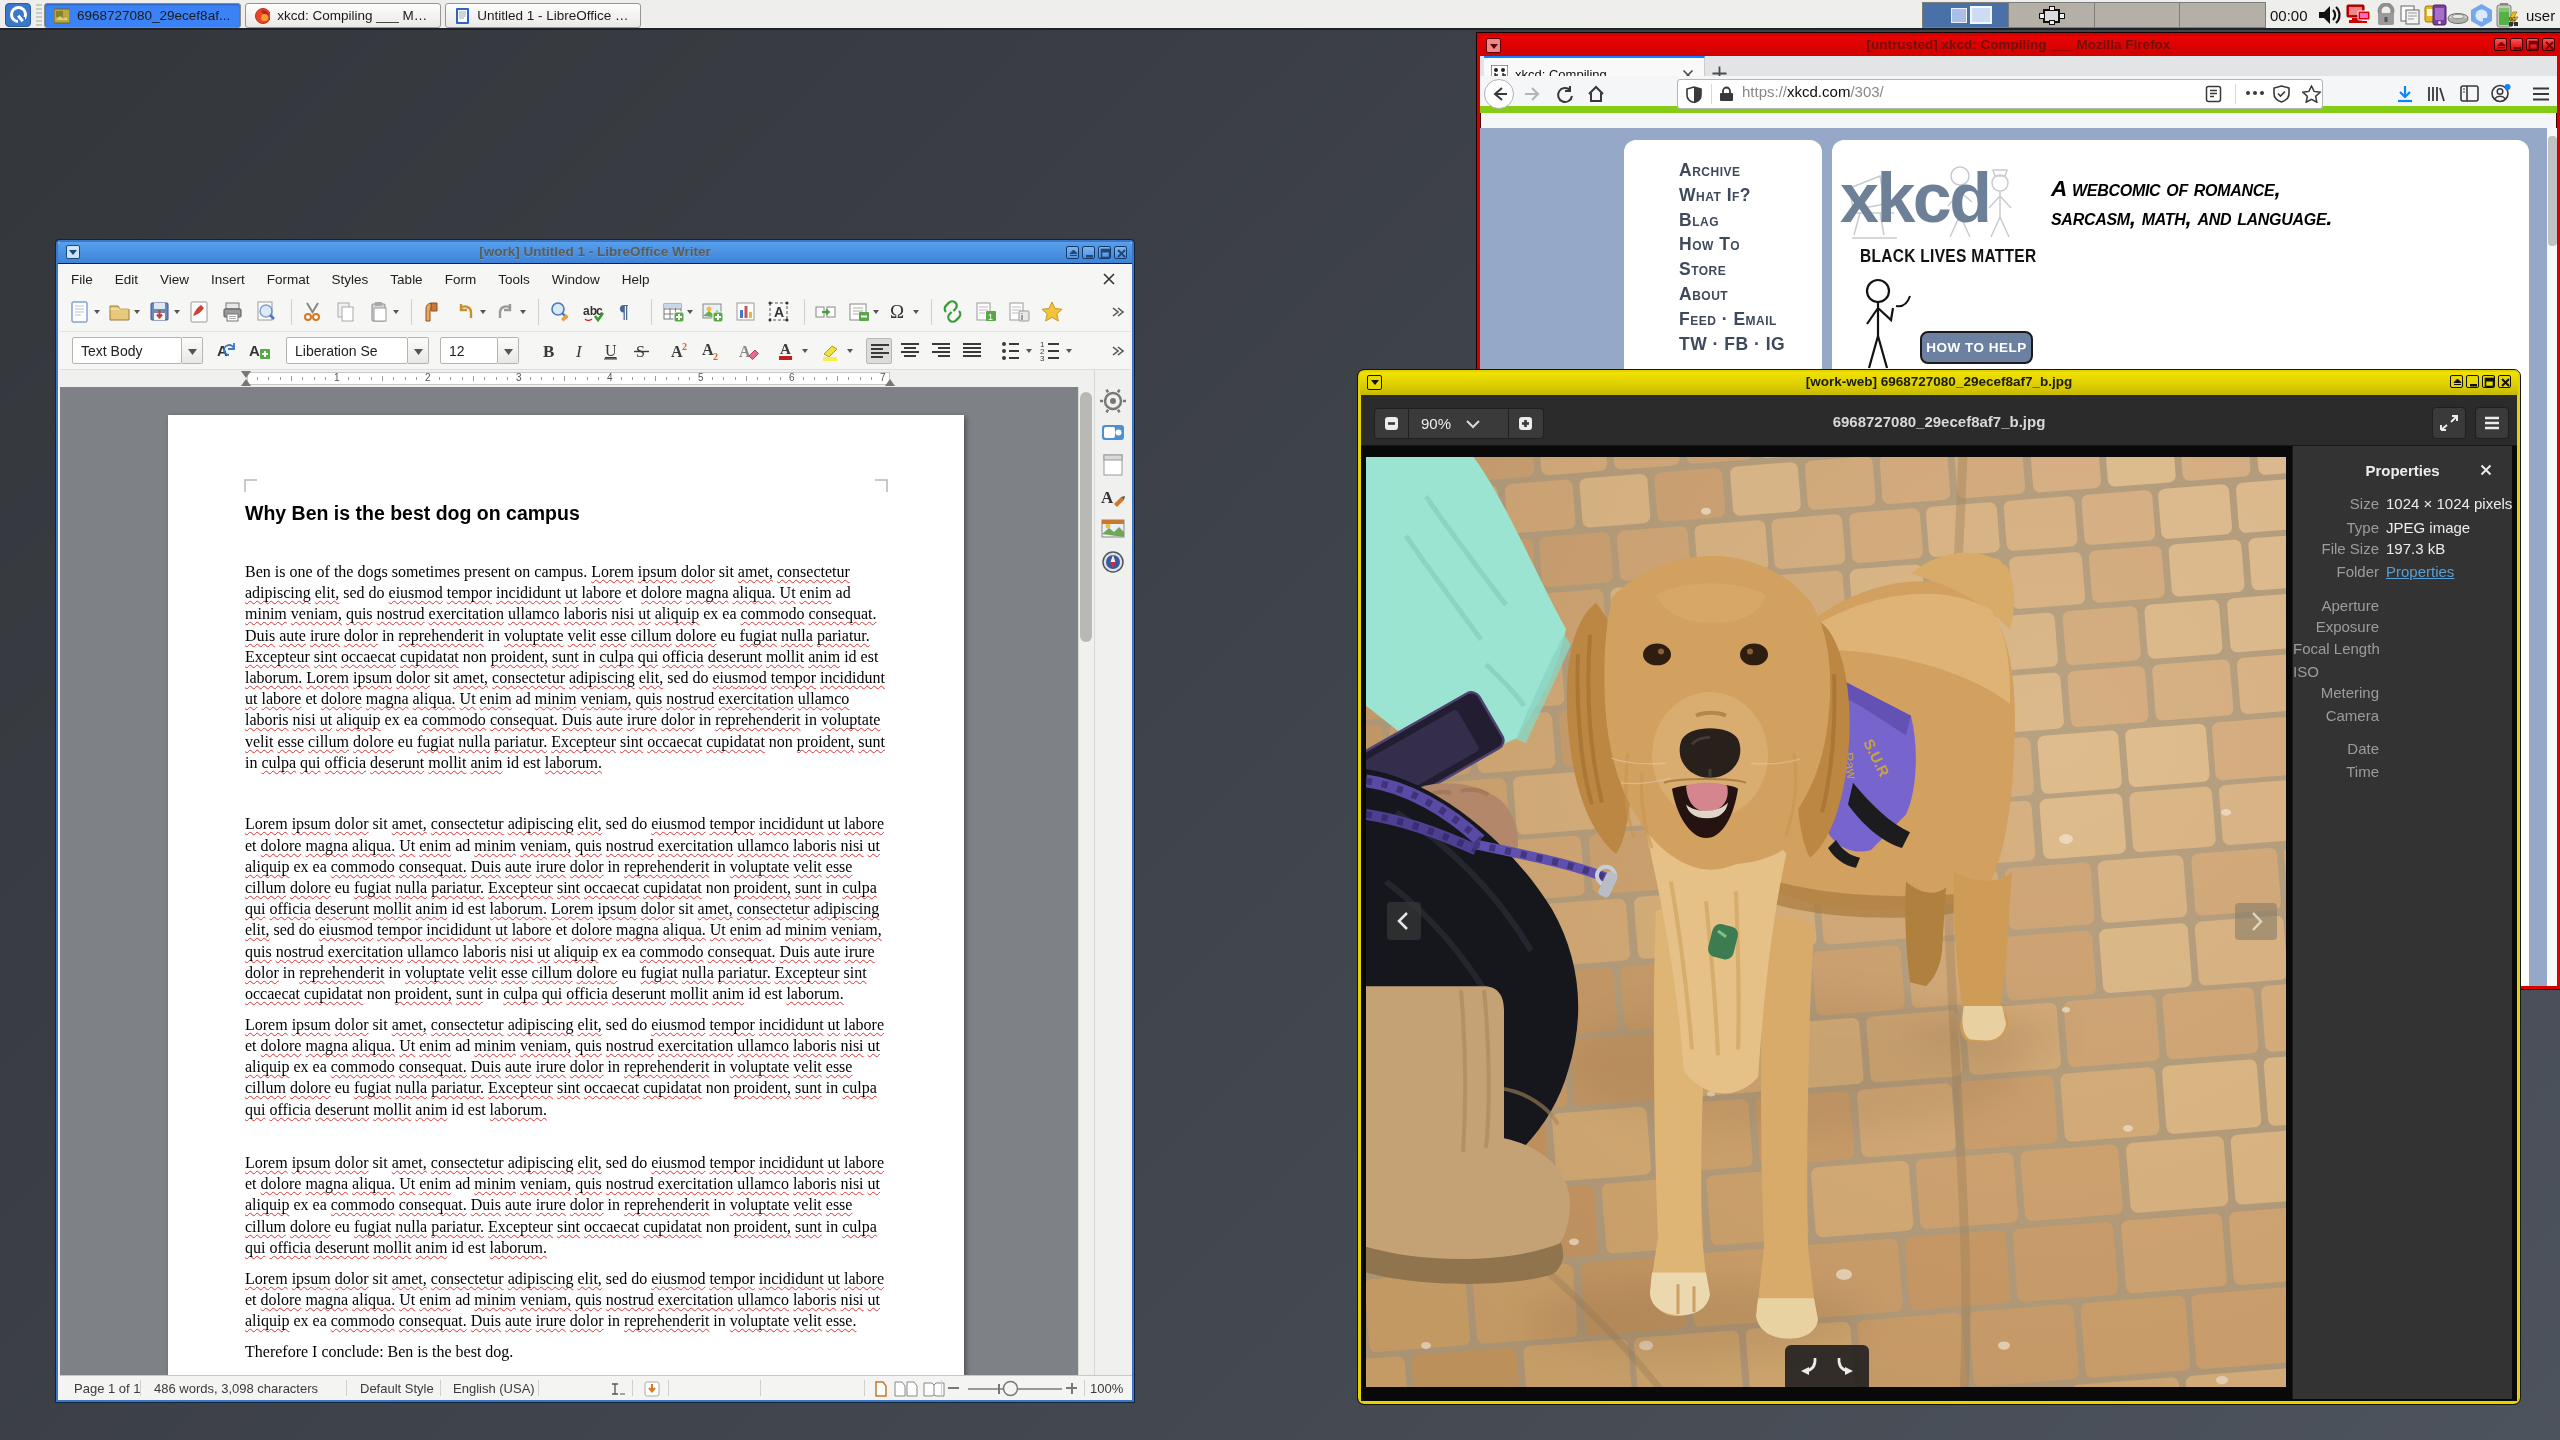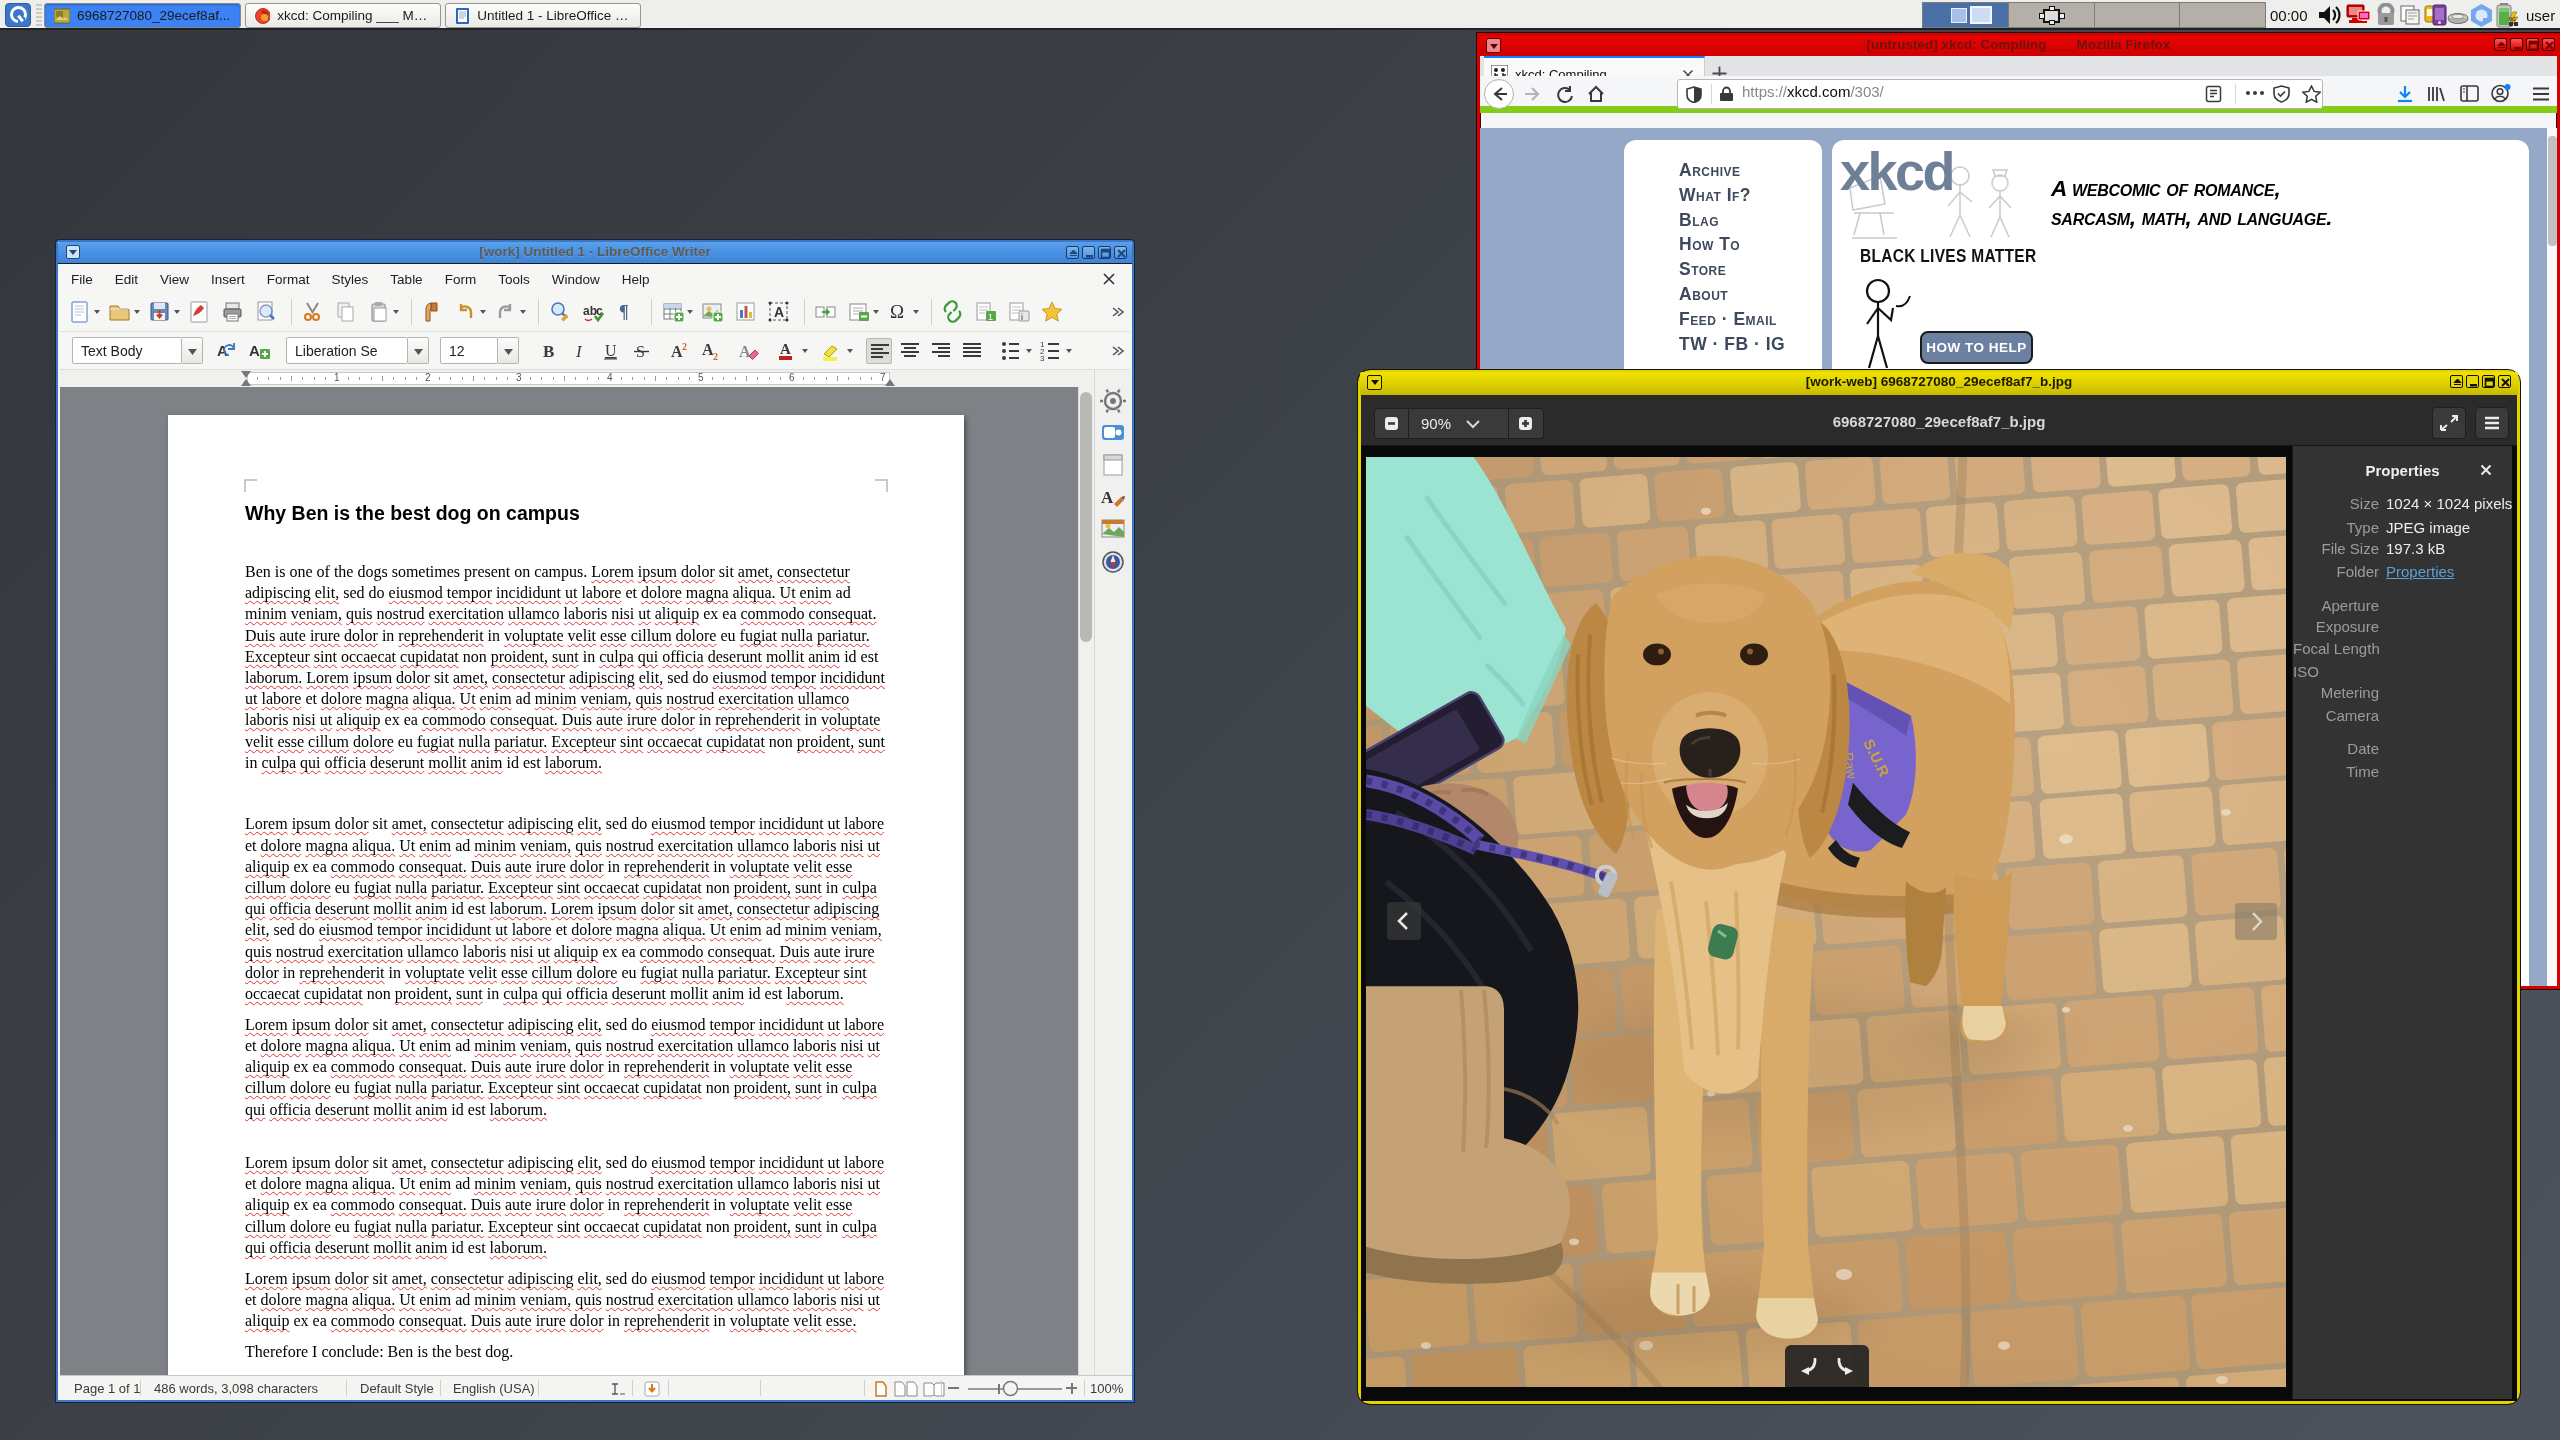--- a/index.html
+++ b/index.html
@@ -729,35 +729,35 @@
       <div class="a" style="left:352px;top:12px;width:697px;height:850px;background:#fff;border-radius:12px 12px 0 0">
         <svg class="a" style="left:8px;top:18px" width="540" height="120">
           <g stroke="#9aa0a8" fill="none" stroke-width="1.5" opacity=".55">
             <path d="M10 30 l30-12 5 28 -32 6z M14 55 h40 M20 55 l-6 22 M40 55 l4 22 M12 80 h45"></path>
             <circle cx="120" cy="18" r="9"></circle>
             <path d="M120 27 v30 M120 34 l-12 14 M120 34 l12 10 M120 57 l-10 22 M120 57 l10 22"></path>
             <circle cx="160" cy="25" r="8"></circle>
             <path d="M160 33 v26 M160 38 l-11 12 M160 38 l11 12 M160 59 l-9 20 M160 59 l9 20 M153 12 h14 l-2 6 h-10z"></path>
           </g>
         </svg>
-        <div class="a" style="left:8px;top:0;font-size:54px;font-weight:bold;color:#6e8097;letter-spacing:-2.5px;font-family:'Liberation Sans',sans-serif">xkcd</div>
+        <div class="a" style="left:8px;top:18px;font-size:70px;font-weight:bold;color:#6e8097;letter-spacing:-2.5px;font-family:'Liberation Sans',sans-serif">xkcd</div>
         <div class="a" style="left:219px;top:34px;font-size:22.5px;font-weight:bold;font-style:italic;font-variant:small-caps;color:#000;line-height:29px;letter-spacing:-.3px">A webcomic of romance,<br>sarcasm, math, and language.</div>
         <div class="a" style="left:28px;top:107px;font-size:15.5px;font-weight:bold;color:#111;letter-spacing:.3px;transform:scaleY(1.18)">BLACK LIVES MATTER</div>
         <svg class="a" style="left:26px;top:138px" width="120" height="100">
           <g fill="none" stroke="#111" stroke-width="2.2">
             <circle cx="20" cy="13" r="11"></circle>
             <path d="M20 24 v34 M20 30 l-11 16 M20 30 l13 12 2-12 M20 58 l-9 32 M20 58 l9 32"></path>
             <path d="M38 28 q10 2 14-10" stroke-width="2"></path>
           </g>
         </svg>
         <div class="a" style="left:88px;top:191px;width:113px;height:33px;background:#6c80a2;border:2.5px solid #1a1a1a;border-radius:8px;color:#fff;font-weight:bold;font-size:13.5px;white-space:nowrap;display:flex;align-items:center;justify-content:center;letter-spacing:.5px">HOW TO HELP</div>
       </div>
     </div>
   </div>
-<div class="a" style="left:1358px;top:370px;width:1162px;height:1034px;background:#000;border:3px solid #e3d400;outline:1px solid #141400;border-radius:12px">
+<div class="a" style="left:1358px;top:370px;width:1162px;height:1034px;background:#000;border:3px solid #e3d400;outline:1px solid #141400;border-radius:6px">
     <div class="a" style="left:-1px;top:-1px;right:-1px;height:23px;background:linear-gradient(#f0e200,#ddcf00 55%,#c6b900);border-radius:2px 2px 0 0">
       <div class="a" style="left:7px;top:3px;width:15px;height:15px;border:1.5px solid #111;border-radius:2px;background:#e8da00">
         <div style="margin:4px auto 0;width:0;height:0;border-left:4px solid transparent;border-right:4px solid transparent;border-top:5px solid #111"></div>
       </div>
       <div class="a" style="left:0;right:0;top:2px;text-align:center;font-size:13.5px;font-weight:bold;color:#1a1a00">[work-web] 6968727080_29ecef8af7_b.jpg</div>
       <svg class="wbtn" style="left:1090px;top:3px;border-color:#111;background:#e8da00" width="13" height="13">
         <path d="M3 6.5 L6.5 3 L10 6.5 Z M3 8.5 h7" fill="#111" stroke="#111"></path>
       </svg>
       <svg class="wbtn" style="left:1106px;top:3px;border-color:#111;background:#e8da00" width="13" height="13">
         <rect x="3" y="8" width="7" height="2.5" fill="#111"></rect>

